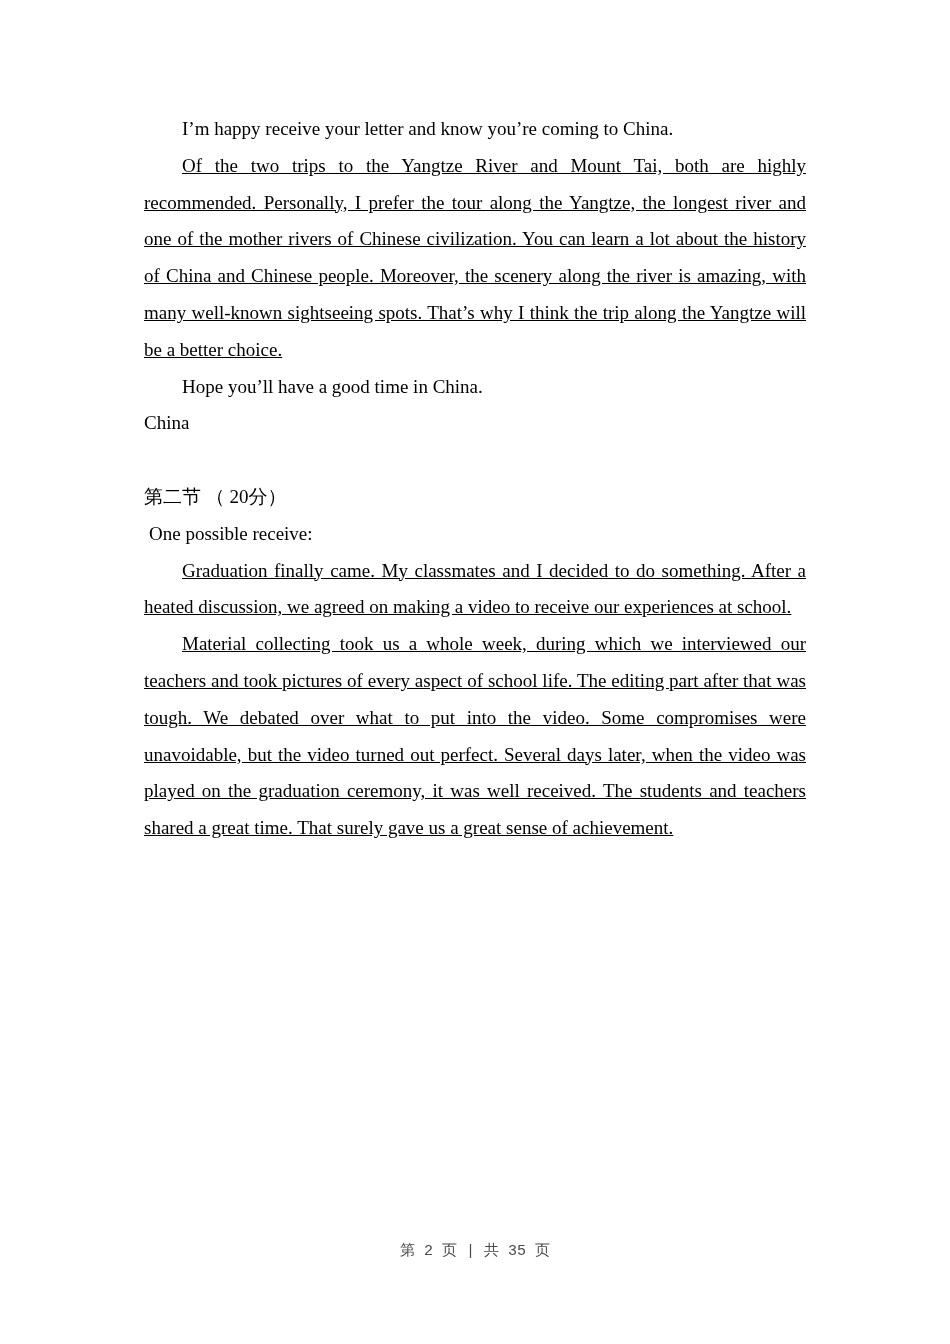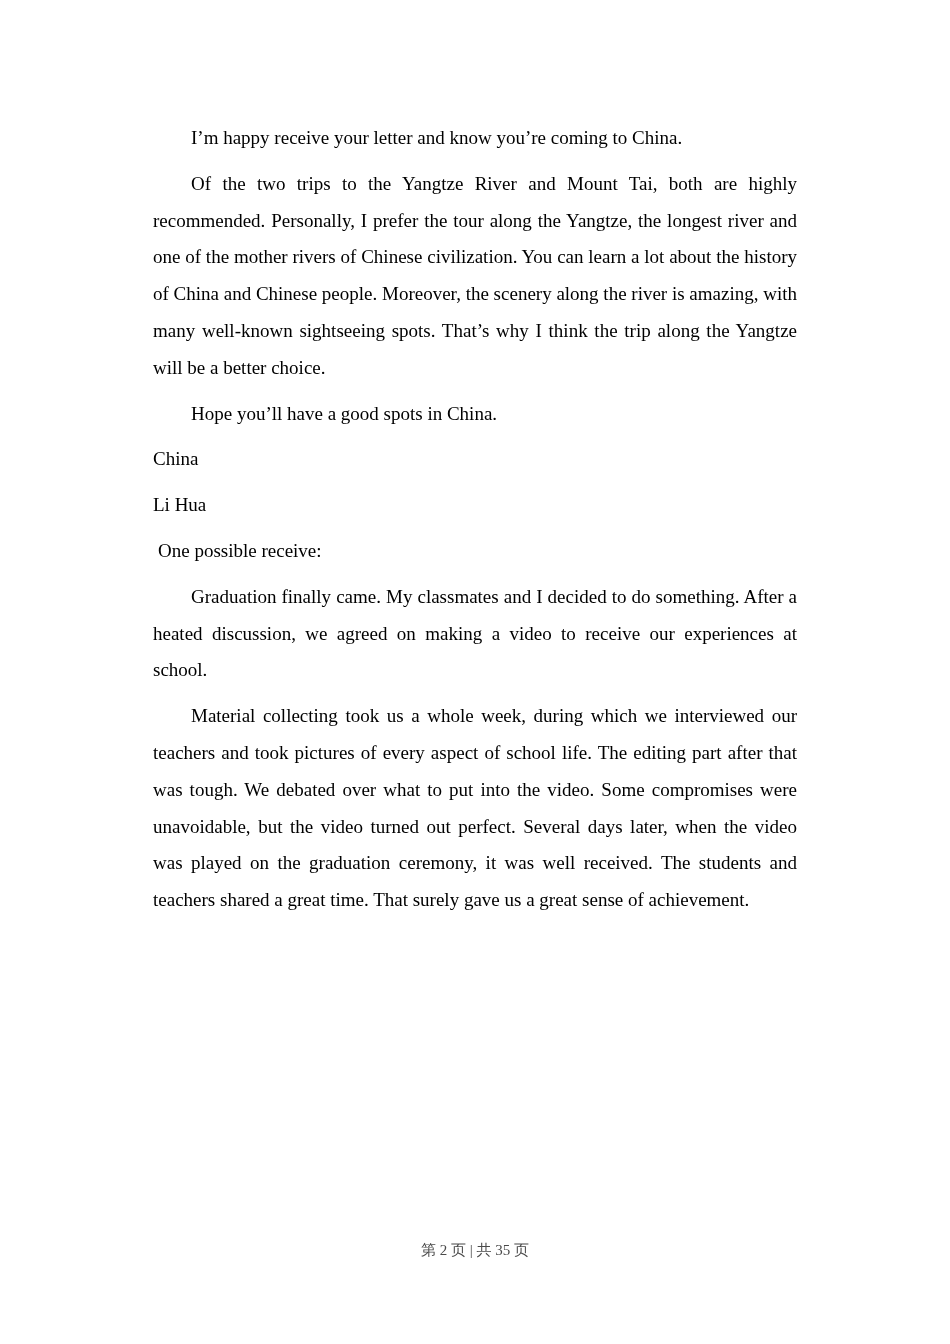--- a/index.html
+++ b/index.html
@@ -18,61 +18,62 @@
   .content {
     position: absolute;
     top: 111px;
     left: 144px;
     width: 662px;
     font-size: 19px;
     line-height: 36.8px;
     color: #000000;
   }
   .para {
-    margin: 9px;
+    margin: 0;
     padding: 0;
   }
   .indent {
     text-indent: 38px;
   }
   .justify {
     text-align: justify;
     text-justify: inter-word;
+    text-decoration: underline;
   }
   .section-heading {
     margin-top: 36.8px;
   }
   .small-indent {
     text-indent: 5px;
   }
   .page-footer {
     position: absolute;
     top: 1241px;
     left: 0;
     width: 950px;
     text-align: center;
-    font-family: Liberation Serif, serif;
+    font-family: Liberation Mono, monospace;
     font-size: 15px;
     color: #4a4a4a;
   }
 </style>
 </head>
 <body>
 
 <div class="content">
   <p class="para indent">I’m happy receive your letter and know you’re coming to China.</p>
 
   <p class="para indent justify">Of the two trips to the Yangtze River and Mount Tai, both are highly recommended. Personally, I prefer the tour along the Yangtze, the longest river and one of the mother rivers of Chinese civilization. You can learn a lot about the history of China and Chinese people. Moreover, the scenery along the river is amazing, with many well-known sightseeing spots. That’s why I think the trip along the Yangtze will be a better choice.</p>
 
-  <p class="para indent">Hope you’ll have a good spots in China.</p>
+  <p class="para indent">Hope you’ll have a good time in China.</p>
 
   <p class="para">China</p>
 
-  <p class="para">Li Hua</p>
 
+  <p class="para section-heading">第二节 （ 20分）</p>
 
   <p class="para small-indent">One possible receive:</p>
 
   <p class="para indent justify">Graduation finally came. My classmates and I decided to do something. After a heated discussion, we agreed on making a video to receive our experiences at school.</p>
 
   <p class="para indent justify">Material collecting took us a whole week, during which we interviewed our teachers and took pictures of every aspect of school life. The editing part after that was tough. We debated over what to put into the video. Some compromises were unavoidable, but the video turned out perfect. Several days later, when the video was played on the graduation ceremony, it was well received. The students and teachers shared a great time. That surely gave us a great sense of achievement.</p>
 </div>
 
 <div class="page-footer">
   <span>第 2 页 | 共 35 页</span>

